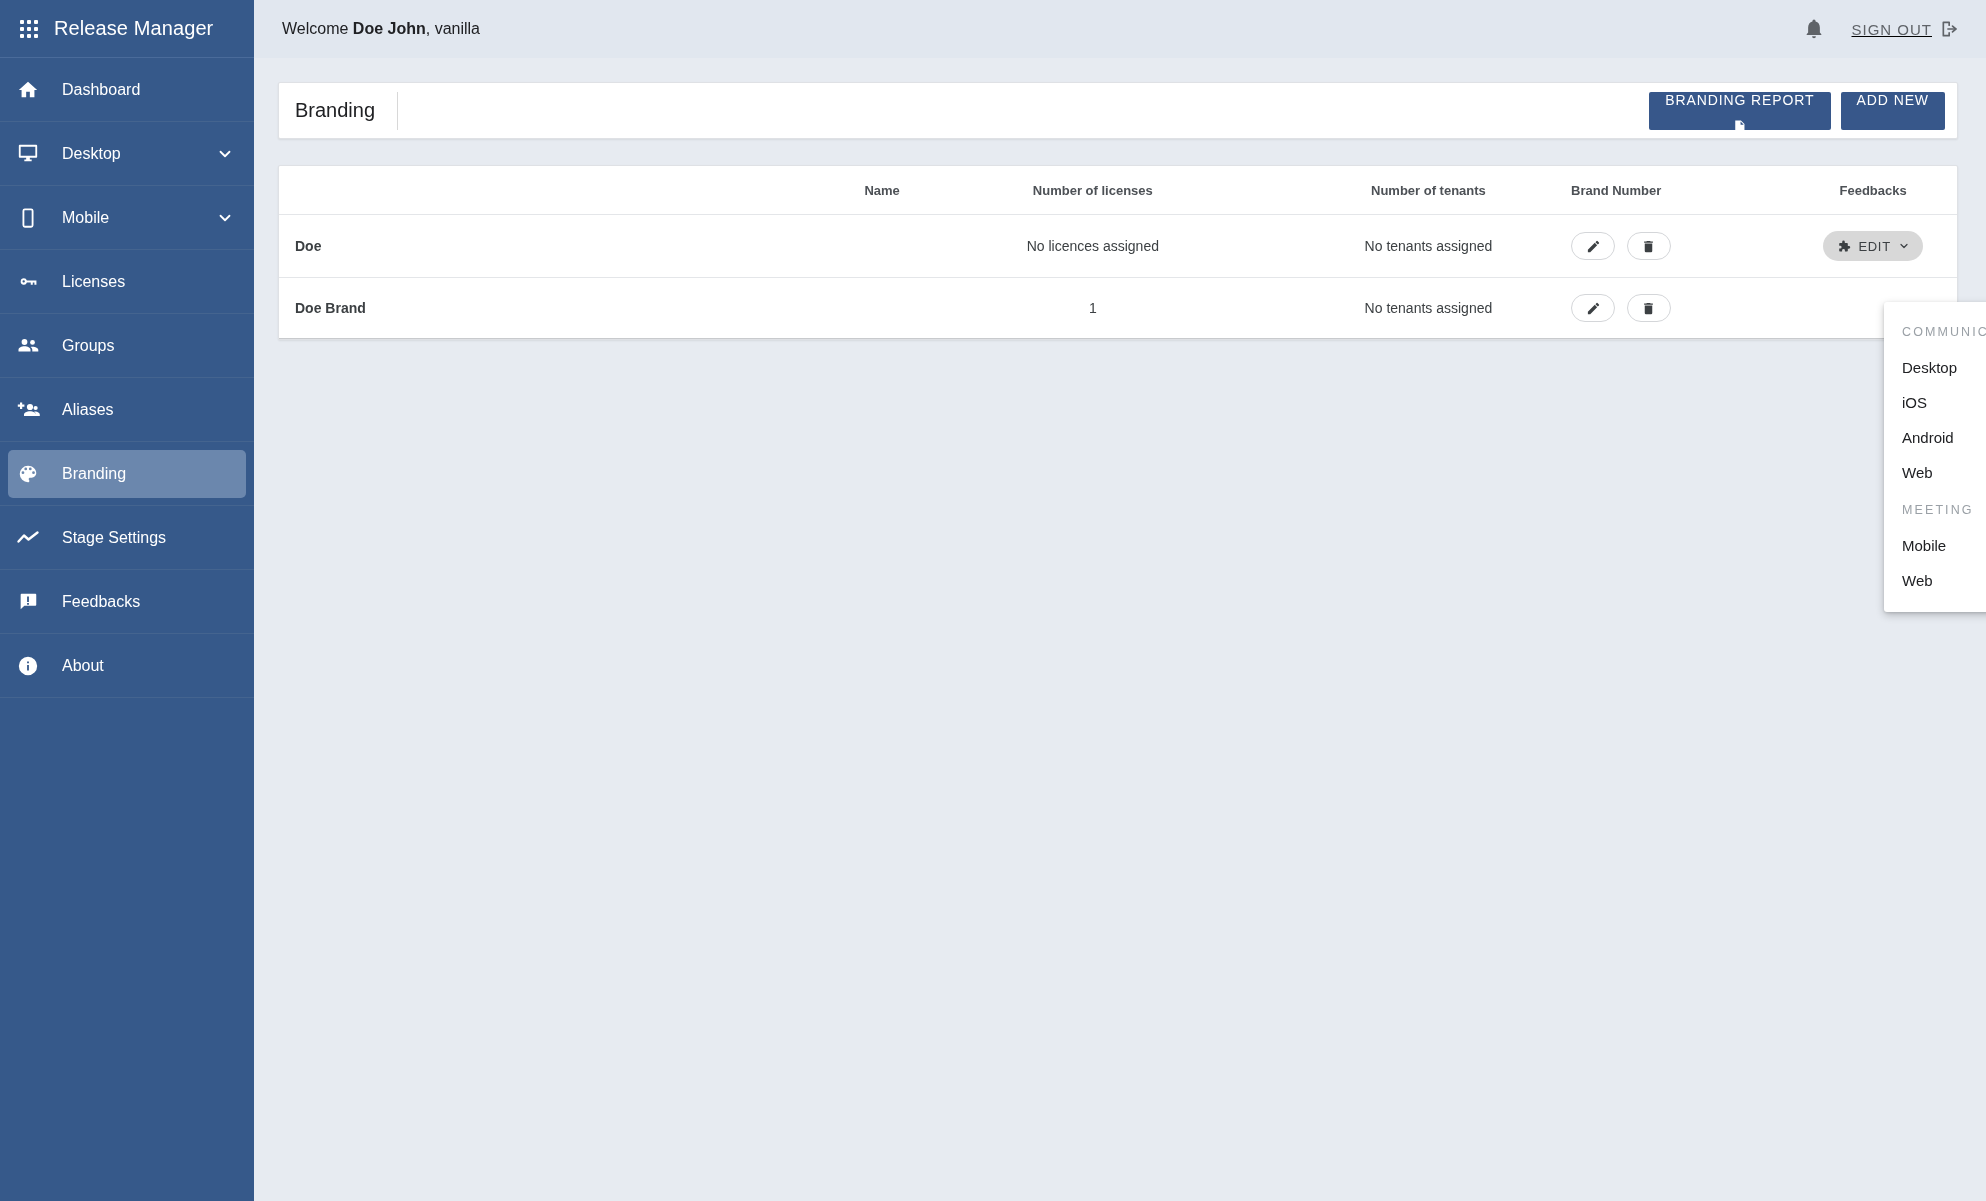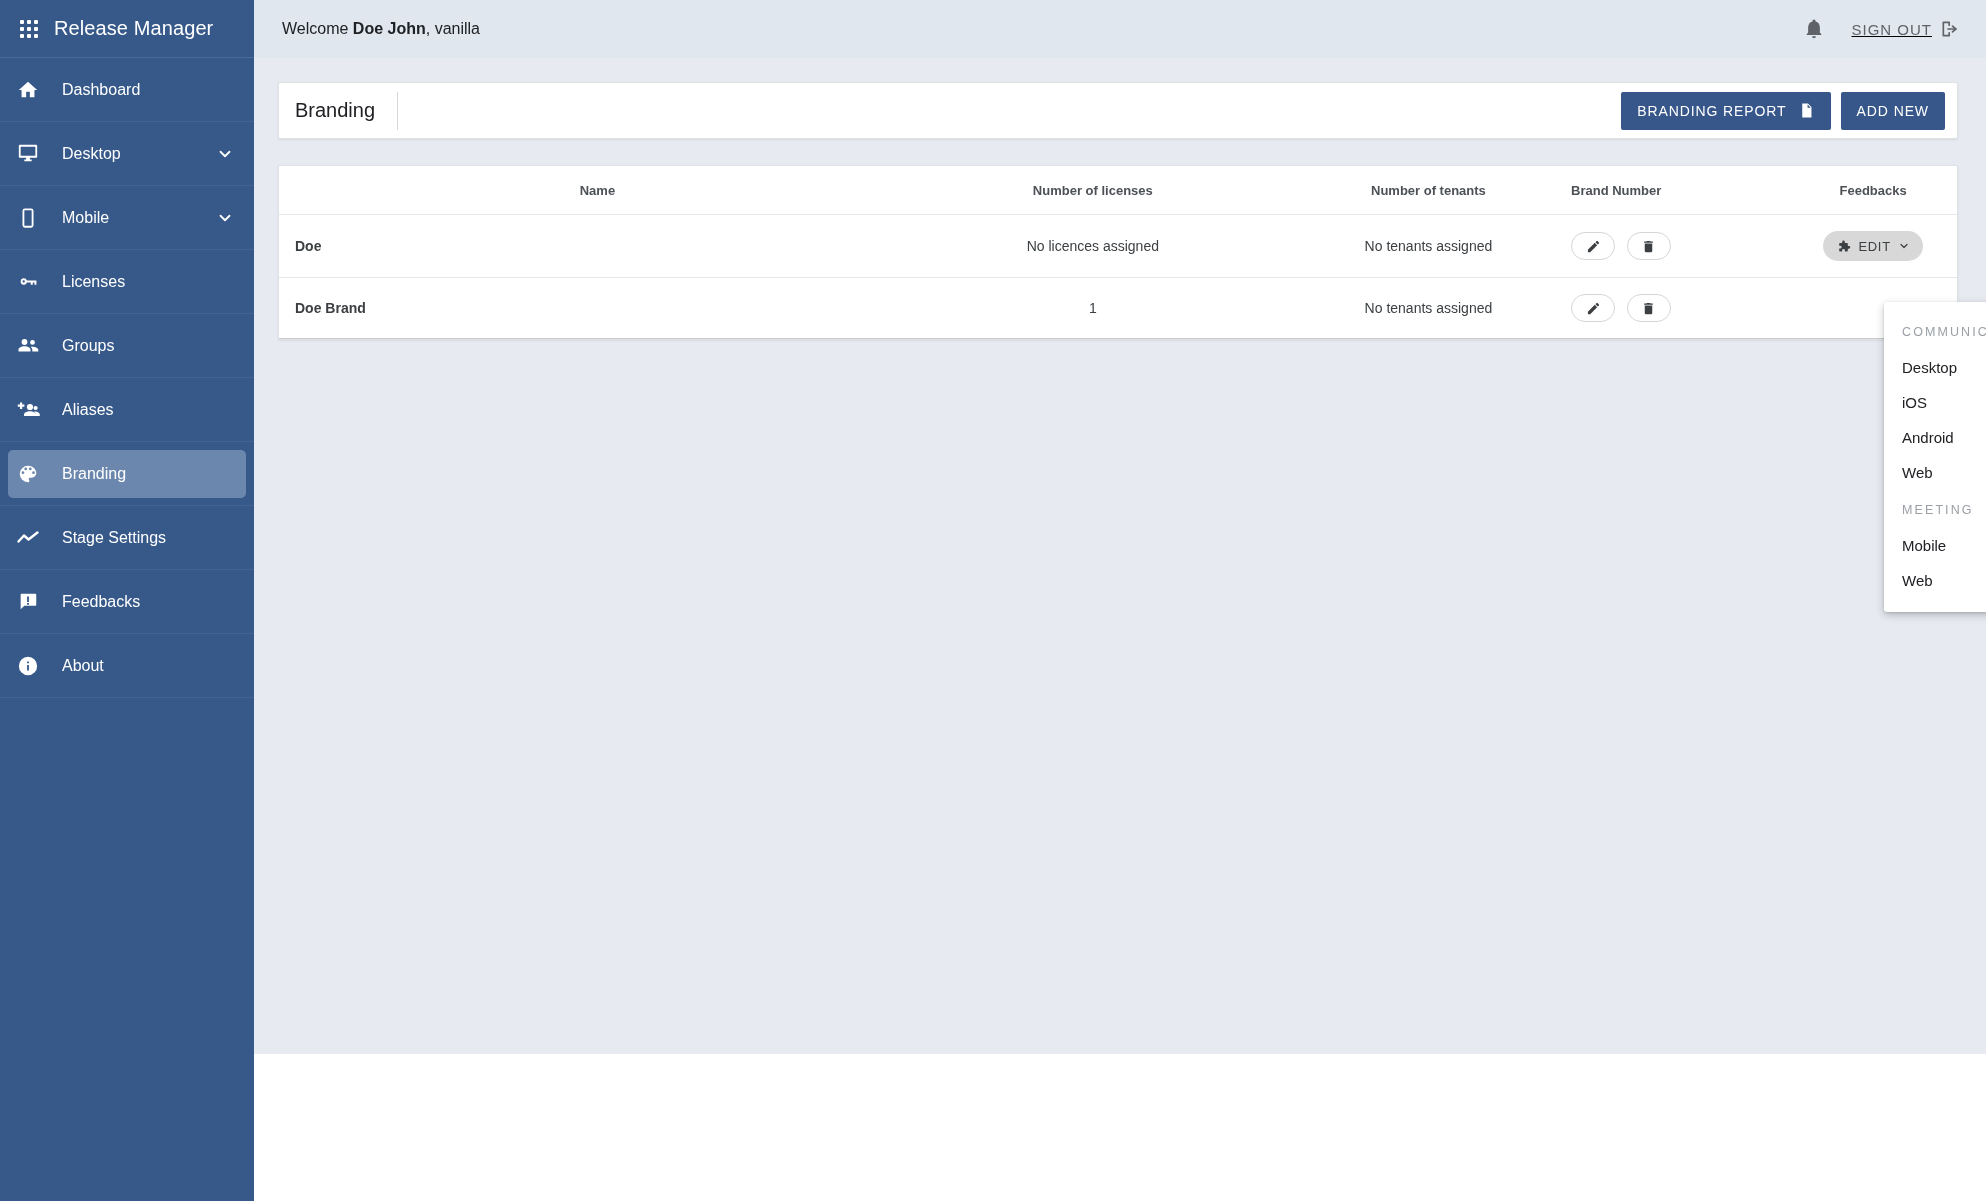--- a/index.html
+++ b/index.html
@@ -58,21 +58,21 @@
     margin: 0 8px; width: 100%; height: 48px;
     background: #6b87ad; border-radius: 5px;
     display: flex; align-items: center;
     padding: 0 6px 0 0;
   }
   .nav-item.active-wrap .inner .ico { width: 40px; min-width:40px; }
   .nav-item.active-wrap .inner .label { padding-left: 14px; }
   svg { display: block; }
 
   
-  .main { flex: 1; height: 1054px; display: flex; flex-direction: column; background: #ffffff; }
+  .main { flex: 1; height: 1201px; display: flex; flex-direction: column; background: #ffffff; }
   .topbar {
     height: 58px; min-height: 58px; background: #e1e7ef;
     display: flex; align-items: center;
     padding: 0 26px 0 28px;
   }
   .welcome { font-size: 16px; color: #202124; }
   .welcome b { font-weight: 700; }
   .topbar-right { margin-left: auto; display: flex; align-items: center; gap: 26px; text-decoration: underline; }
   .bell { color: #5f6368; cursor: pointer; display: flex; }
   .signout {
@@ -94,29 +94,29 @@
   }
   .page-title { font-size: 20px; color: #202124; padding-right: 22px; }
   .title-divider { width: 1px; height: 38px; background: #d8d8d8; }
   .title-actions { margin-left: auto; display: flex; gap: 10px; }
   .btn-primary {
     background: #37578a; color: #ffffff;
     border: none; border-radius: 2px;
     height: 38px; padding: 0 16px;
     font-size: 14px; letter-spacing: .9px;
     display: inline-flex; align-items: center; gap: 11px;
-    cursor: pointer; font-family: inherit;
+    cursor: pointer; font-family: inherit; flex-direction: column;
   }
 
   
   .table-card { padding: 0; overflow: visible; }
   table { width: 100%; border-collapse: collapse; }
   thead th {
     font-size: 13px; color: #4d5156; font-weight: 700;
-    text-align: center; padding: 17px 0 16px 0;
+    text-align: right; padding: 17px 0 16px 0;
     border-bottom: 1px solid #e4e6e9;
   }
   tbody td {
     font-size: 14px; color: #3c4043;
     padding: 16px 0; border-bottom: 1px solid #e4e6e9;
     vertical-align: middle;
   }
   tbody tr:last-child td { border-bottom: 1px solid #c8cacd; }
   .col-name { width: 37%; padding-left: 16px !important; }
   .col-lic  { width: 23%; text-align: center; }

